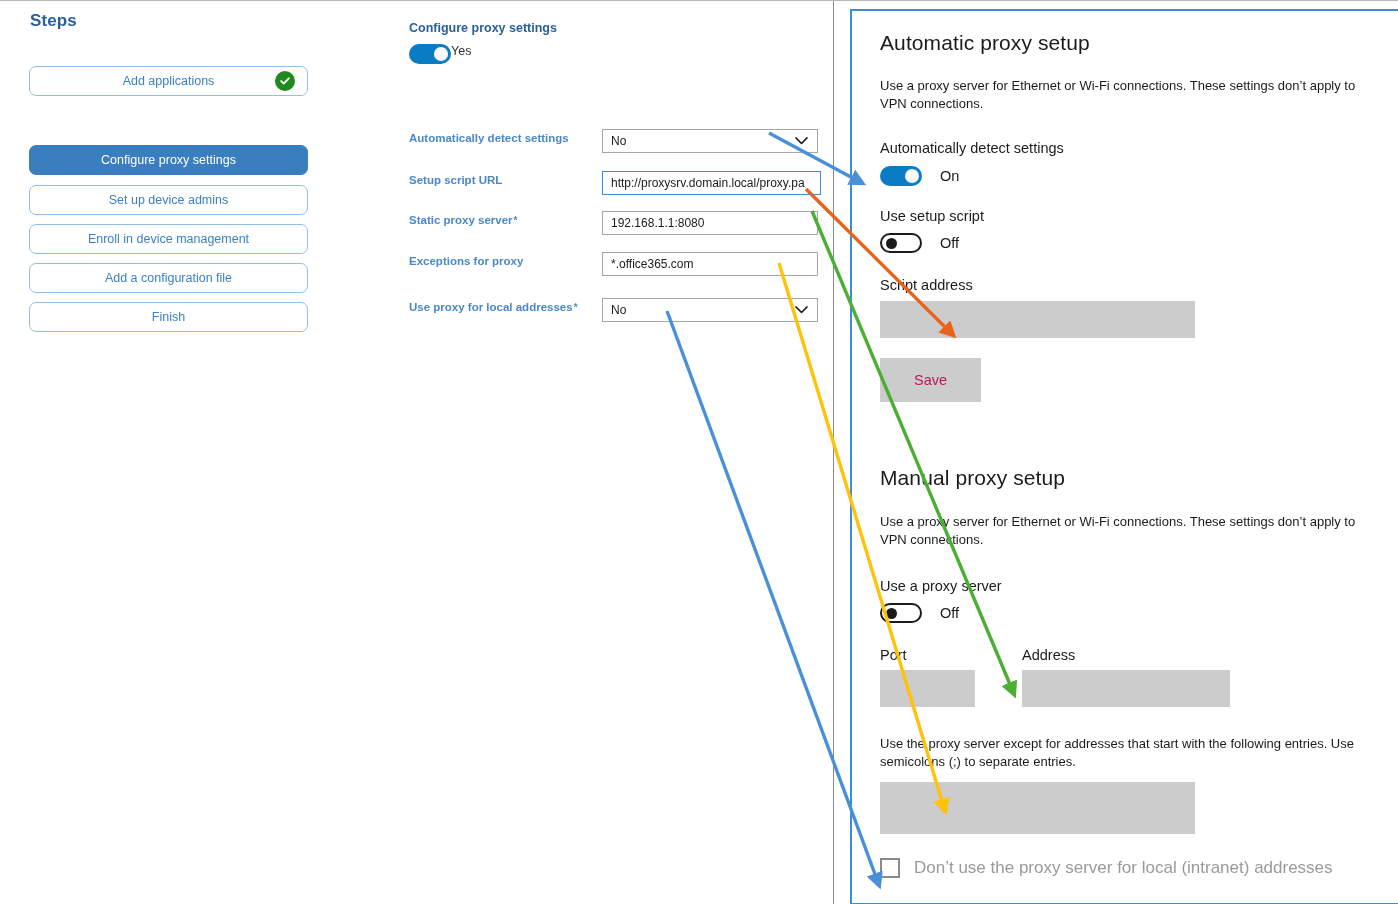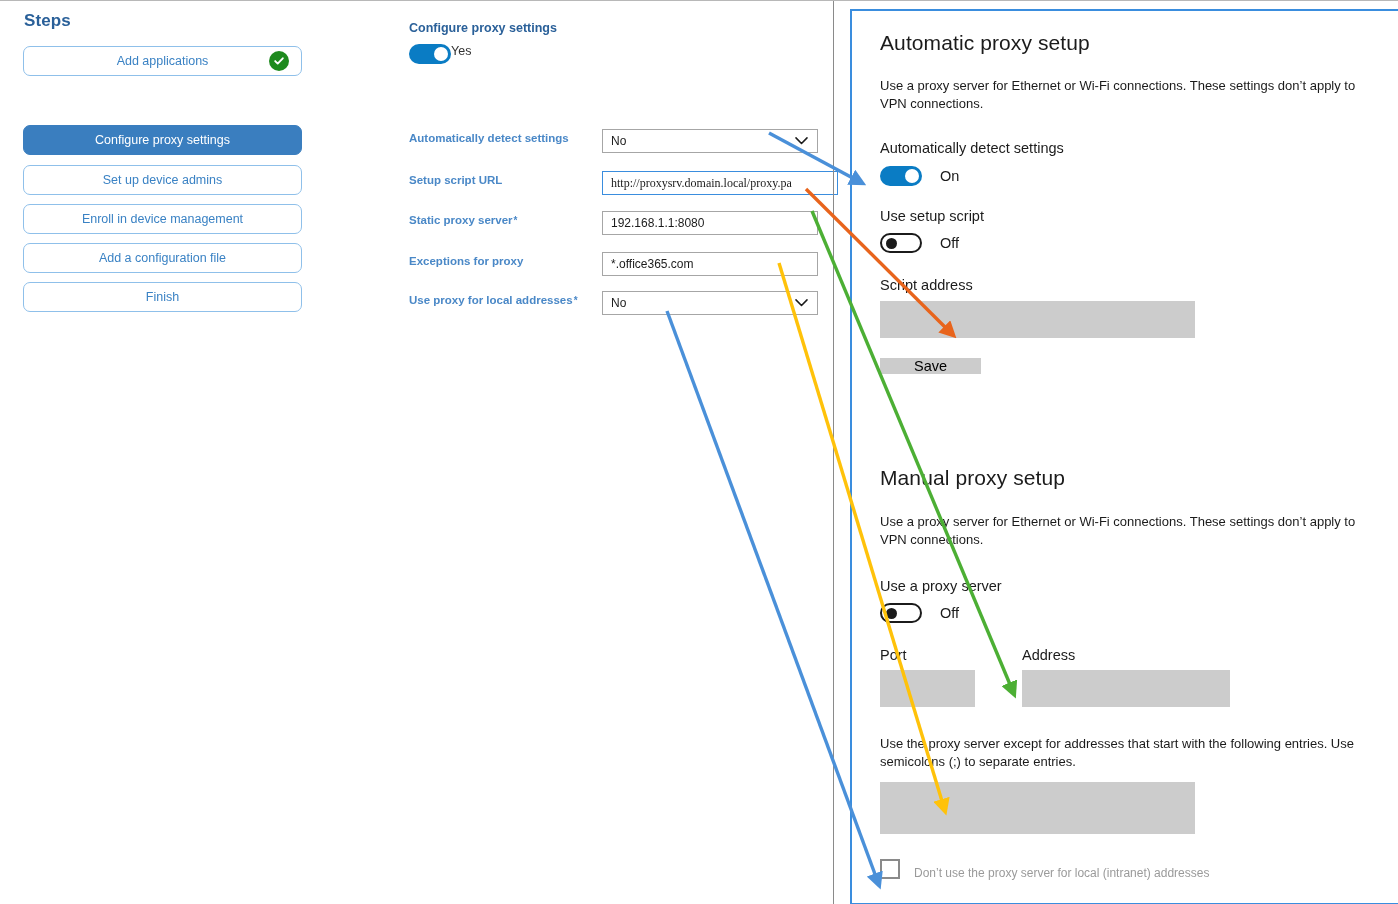--- a/index.html
+++ b/index.html
@@ -18,21 +18,21 @@
   .page {
     position: absolute;
     inset: 0;
     border-top: 1px solid #b8b8b8;
     box-sizing: border-box;
   }
 
   
   #steps-panel {
     position: absolute;
-    left: 2px; top: 0;
+    left: 8px; top: 0;
     width: 330px; height: 668px;
   }
   #steps-title {
     position: absolute;
     left: 22px; top: 10px;
     font-size: 17px;
     font-weight: bold;
     color: #2A6099;
     letter-spacing: .1px;
   }
@@ -43,20 +43,21 @@
     height: 30px;
     border: 1px solid #8FC0EA;
     border-radius: 7px;
     background: #ffffff;
     color: #3A82C4;
     font-size: 12.5px;
     display: flex;
     align-items: center;
     justify-content: center;
     box-sizing: border-box;
+    margin-top: 20px;
   }
   .step-btn.active {
     background: #3A7EBF;
     border-color: #3A7EBF;
     color: #ffffff;
   }
   .step-check {
     position: absolute;
     right: 12px;
     top: 50%;
@@ -153,22 +154,21 @@
     font-size: 12px;
     color: #1b1b1b;
     display: flex;
     align-items: center;
     padding: 4px 8px;
     overflow: hidden;
     white-space: nowrap;
   }
   .field-ctl.focused {
     border: 1px solid #3A8DDE;
-    width: 236px;
-    font-family: Liberation Serif, serif;
+    width: 219px;
   }
   .field-ctl.select .caret {
     position: absolute;
     right: 9px;
     top: 50%;
     transform: translateY(-50%);
     line-height: 0;
   }
 
   
@@ -219,45 +219,44 @@
   .set-toggle-txt {
     font-size: 14.5px;
     color: #1b1b1b;
   }
   .set-box {
     background: #cccccc;
     height: 37px;
   }
   .set-save {
     background: #cccccc;
-    color: #000000;
+    color: #be185d;
     font-size: 14.5px;
     width: 101px;
-    height: 16px;
+    height: 44px;
     border: none;
     display: flex;
     align-items: center;
     justify-content: center;
   }
   .set-check-row {
     display: flex;
     align-items: center;
     gap: 14px;
   }
   .set-check {
     width: 20px; height: 20px;
     border: 2px solid #8a8a8a;
     background: #ffffff;
     box-sizing: border-box;
     flex: 0 0 auto;
   }
   .set-check-lbl {
-    font-size: 12px;
+    font-size: 17px;
     color: #9a9a9a;
-    margin-top: 8px;
   }
 
   
   #arrows-layer {
     position: absolute;
     left: 0; top: 0;
     width: 1398px; height: 904px;
     pointer-events: none;
   }
 </style>
@@ -344,21 +343,21 @@
 
     <div class="field-row" style="top:251px">
       <span class="field-label">
         <span>Exceptions for proxy</span>
       </span>
       <div class="field-ctl">
         <span>*.office365.com</span>
       </div>
     </div>
 
-    <div class="field-row" style="top:290px">
+    <div class="field-row" style="top:297px">
       <span class="field-label">
         <span>Use proxy for local addresses</span><span class="req">*</span>
       </span>
       <div class="field-ctl select">
         <span>No</span>
         <span class="caret">
           <svg width="13" height="9" viewBox="0 0 13 9">
               <path d="M1 1.4 L6.5 7 L12 1.4" stroke="#1b1b1b" stroke-width="1.5" fill="none" stroke-linecap="round" stroke-linejoin="round"></path>
             </svg>
         </span>

